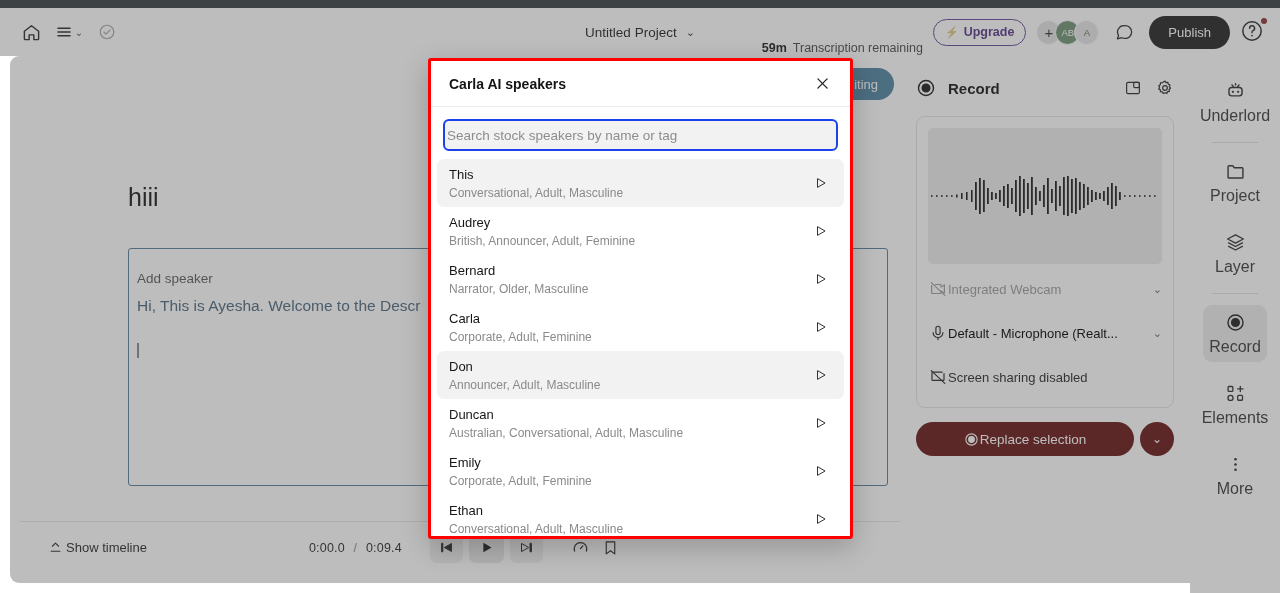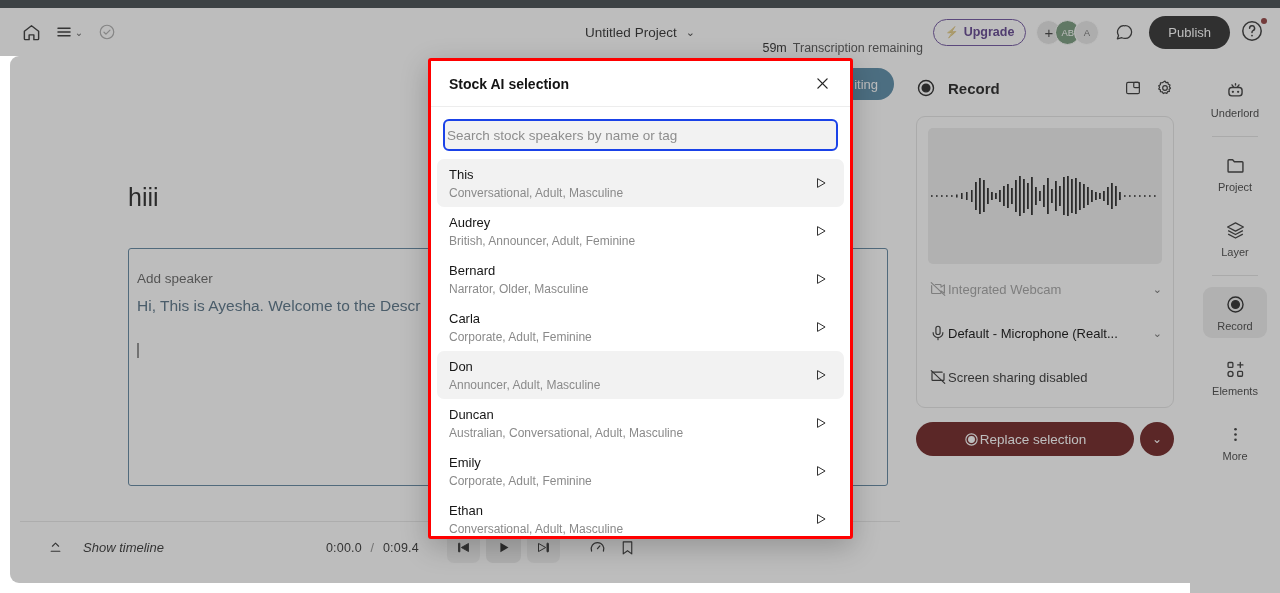--- a/index.html
+++ b/index.html
@@ -48,21 +48,21 @@
     gap: 9px; pointer-events: none;
   }
   .proj-title { font-size: 13.5px; color: #1f1f1f; pointer-events: auto; }
   .proj-chev { font-size: 11px; color: #3a3a3a; pointer-events: auto; }
 
   .tb-right {
     margin-left: auto; display: flex; align-items: center;
     gap: 10px; padding-right: 14px;
   }
   .trans-pill { display: flex; align-items: baseline; gap: 6px; }
-  .trans-min { font-size: 12.5px; font-weight: normal; color: #1d1d1d; }
+  .trans-min { font-size: 12.5px; font-weight: bold; color: #1d1d1d; }
   .trans-lbl { font-size: 12.5px; color: #4a4a4a; margin-top: 32px; }
   .upgrade-btn {
     display: flex; align-items: center; gap: 5px;
     height: 27px; padding: 0 11px;
     border: 1.3px solid #7c3aed; border-radius: 14px;
     color: #6d28d9; font-size: 12.5px; font-weight: bold;
     background: #fff;
   }
   .bolt { font-size: 11px; }
   .avatars { display: flex; align-items: center; }
@@ -124,22 +124,22 @@
 
   
   .bottombar {
     position: absolute; left: 10px; bottom: 10px;
     width: 900px; height: 52px;
     border-top: 1px solid #e6e6e6;
     background: #fff; border-radius: 0 0 9px 9px;
     display: flex; align-items: center;
   }
   .show-timeline {
-    display: flex; align-items: center; gap: 20px;
-    margin-left: 28px; font-size: 13px; color: #2a2a2a; font-style: italic;
+    display: flex; align-items: center; gap: 3px;
+    margin-left: 28px; font-size: 13px; color: #2a2a2a;
   }
   .time-read {
     margin-left: 162px; font-size: 12.5px; color: #2b2b2b;
     letter-spacing: 0.2px;
   }
   .time-sep { color: #8a8a8a; margin: 0 5px; }
   .transport { display: flex; align-items: center; gap: 6px; margin-left: 28px; }
   .tbtn {
     width: 33px; height: 31px; border-radius: 7px;
     background: #f0f0f0;
@@ -200,21 +200,21 @@
     background: #ffffff;
     display: flex; flex-direction: column; align-items: center;
     padding-top: 18px;
   }
   .rail-item {
     width: 64px; padding: 7px 0 6px 0; border-radius: 9px;
     display: flex; flex-direction: column; align-items: center; gap: 5px;
     color: #2f2f2f;
   }
   .rail-item.active { background: #ececec; }
-  .rail-label { font-size: 11px; color: #3a3a3a; }
+  .rail-label { font-size: 16px; color: #3a3a3a; }
   .rail-div { width: 46px; height: 1px; background: #e2e2e2; margin: 11px 0; }
   .rail-gap { height: 14px; }
 
   
   .modal {
     position: absolute; left: 428px; top: 58px;
     width: 425px; height: 481px;
     background: #ffffff;
     border: 3px solid #ff0000;
     border-radius: 3px;
@@ -600,21 +600,21 @@
           </svg>
         </span>
         <span class="rail-label">More</span>
       </div>
     </div>
 
   </div>
 
   <div class="modal">
     <div class="modal-head">
-      <span class="modal-title">Stock AI selection</span>
+      <span class="modal-title">Carla AI speakers</span>
       <span class="modal-close">
         <svg width="17" height="17" viewBox="0 0 24 24" stroke="#242424" stroke-width="1.9" stroke-linecap="round">
           <line x1="5.5" y1="5.5" x2="18.5" y2="18.5"></line>
             <line x1="18.5" y1="5.5" x2="5.5" y2="18.5"></line>
         </svg>
       </span>
     </div>
 
     <div class="modal-search-wrap">
       <input class="modal-search" type="text" placeholder="Search stock speakers by name or tag" style="">

